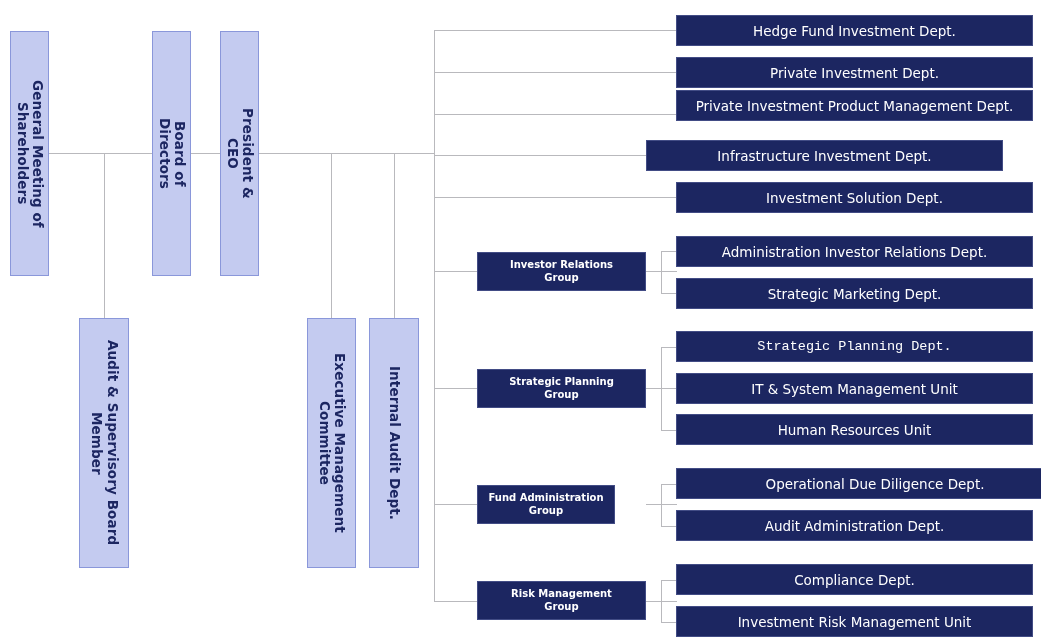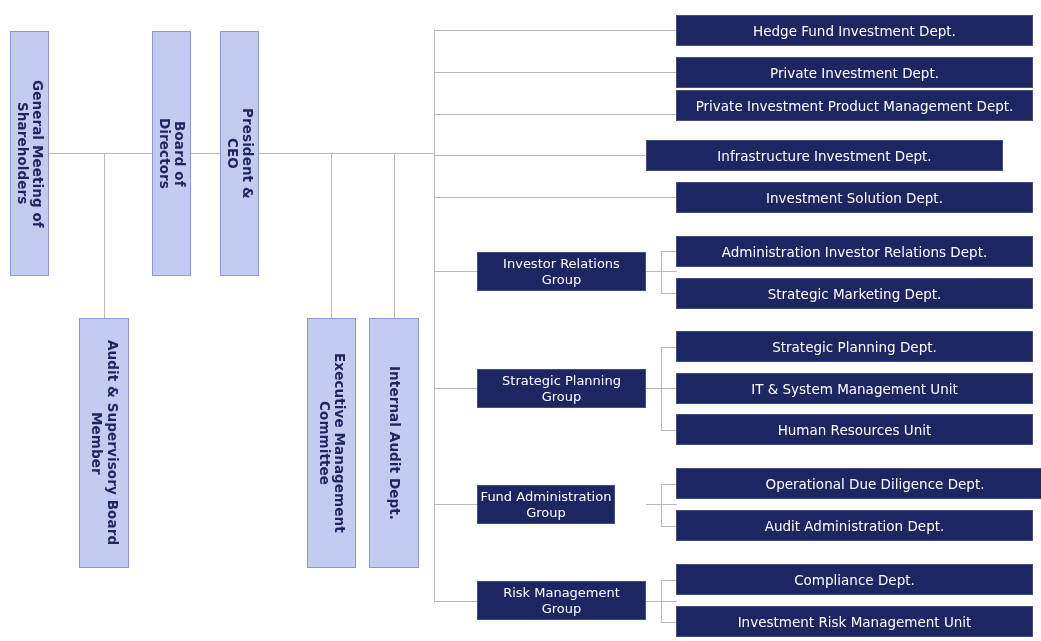--- a/index.html
+++ b/index.html
@@ -58,22 +58,22 @@
     display: flex;
     align-items: center;
     justify-content: center;
     color: #ffffff;
     font-size: 13.5px;
     text-align: center;
     padding: 0 0;
     overflow: hidden;
   }
   .dbox.group {
-    font-weight: normal;
-    font-size: 13px;
+    font-weight: bold;
+    font-size: 10px;
     line-height: 1.22;
     white-space: pre-line;
     text-align: center;
   }
 </style>
 </head>
 <body>
 
 <div id="org-chart">
 
@@ -172,21 +172,21 @@
     <span>Administration Investor Relations Dept.</span>
   </div>
   <div class="dbox" style="left:676px; top:278px; width:357px; height:31px;">
     <span>Strategic Marketing Dept.</span>
   </div>
 
   <div class="dbox group" style="left:477px; top:369px; width:169px; height:39px;">
     <span>Strategic Planning
 Group</span>
   </div>
-  <div class="dbox" style="left:676px; top:331px; width:357px; height:31px;">
+  <div class="dbox" style="left:676px; top:331px; width:357px; height:31px;font-family:Liberation Mono, monospace;">
     <span>Strategic Planning Dept.</span>
   </div>
   <div class="dbox" style="left:676px; top:373px; width:357px; height:31px;">
     <span>IT &amp; System Management Unit</span>
   </div>
   <div class="dbox" style="left:676px; top:414px; width:357px; height:31px;">
     <span>Human Resources Unit</span>
   </div>
 
   <div class="dbox group" style="left:477px; top:485px; width:138px; height:39px;">

